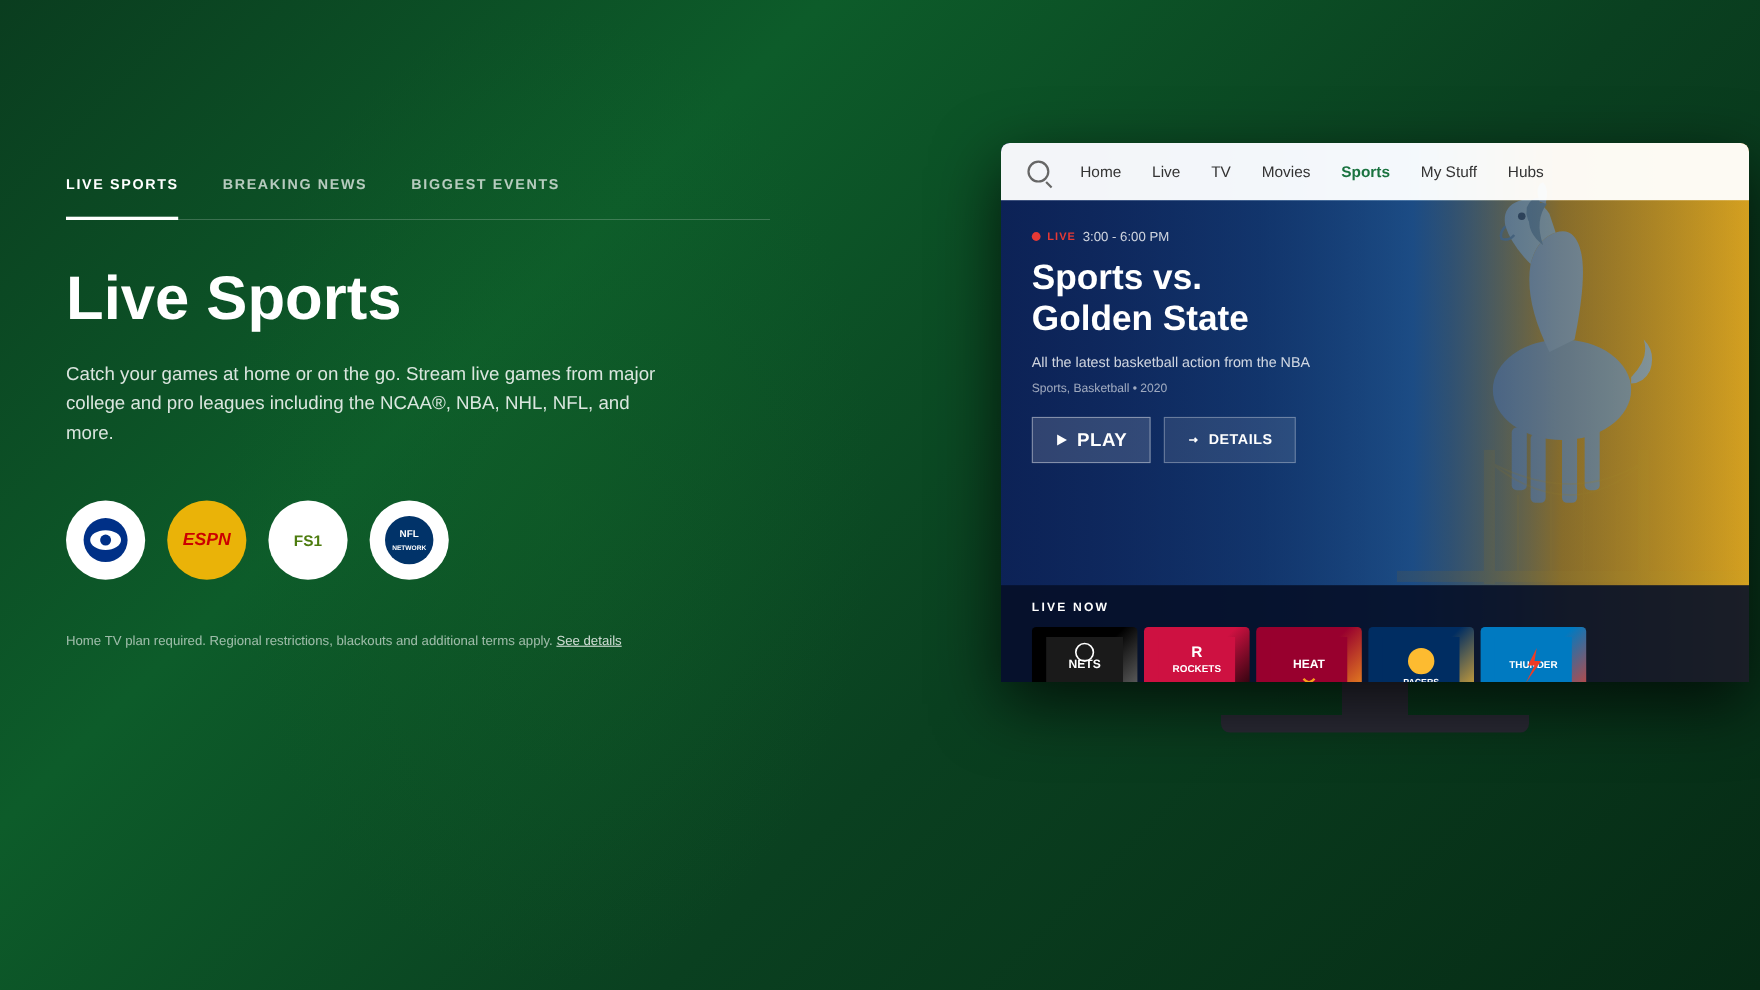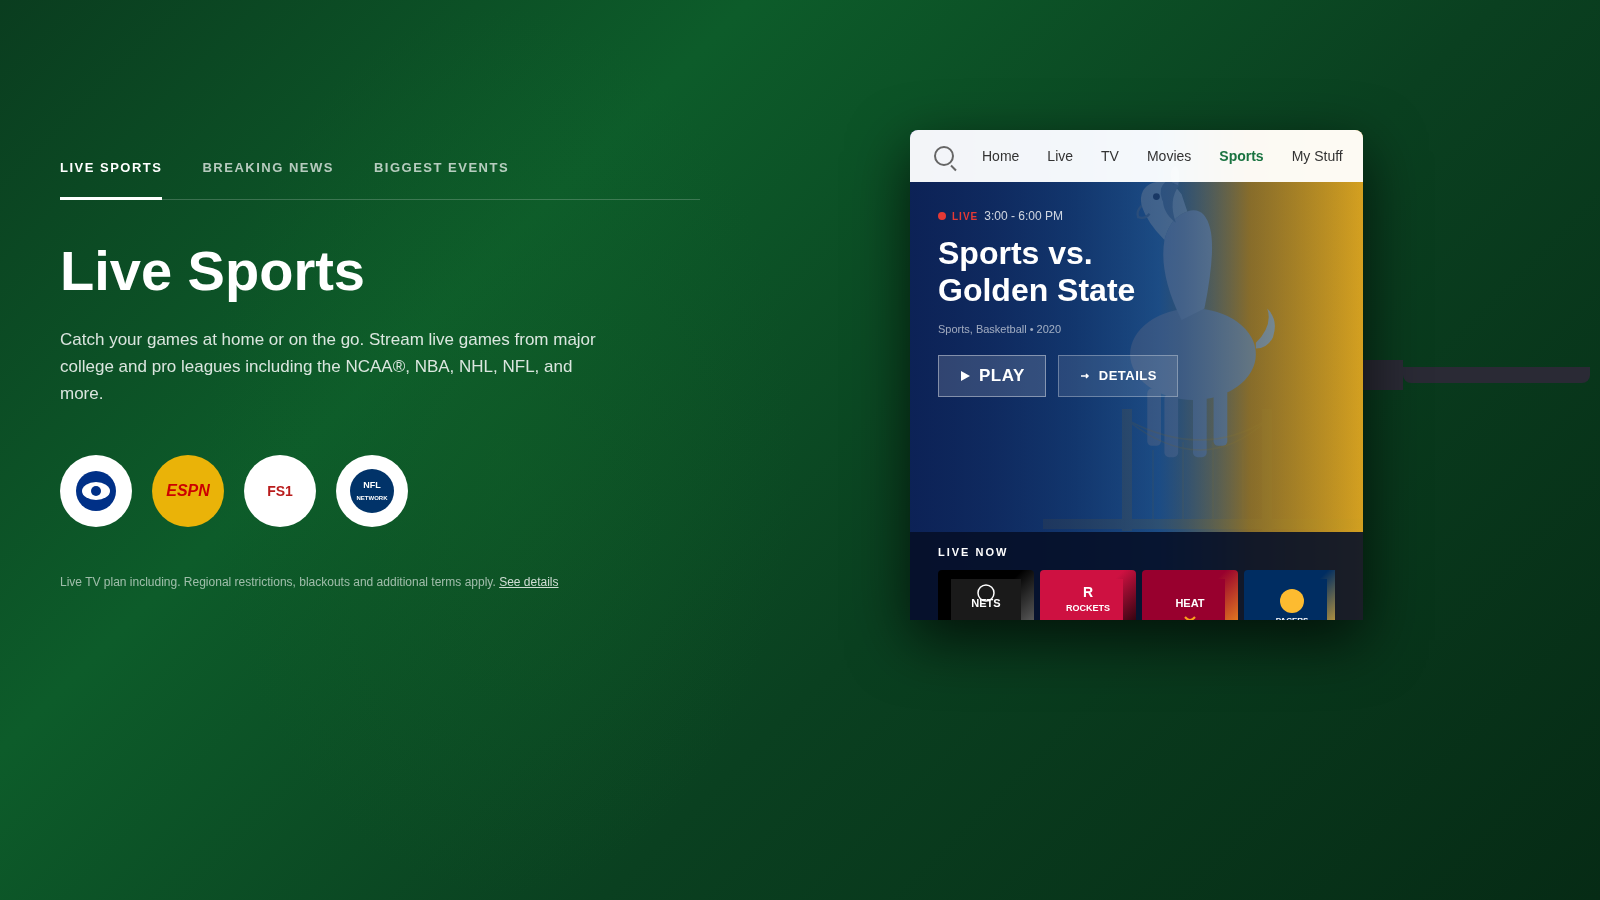--- a/index.html
+++ b/index.html
@@ -358,21 +358,21 @@
     .card-rockets { background: linear-gradient(135deg, #ce1141 50%, #000 100%); }
     .card-pacers { background: linear-gradient(135deg, #002d62 50%, #fdbb30 100%); }
     .card-heat { background: linear-gradient(135deg, #98002e 50%, #f9a01b 100%); }
     .card-grizzlies { background: linear-gradient(135deg, #5d76a9 50%, #12173f 100%); }
     .card-thunder { background: linear-gradient(135deg, #007ac1 50%, #ef3b24 100%); }
 
     
     .tv-stand {
       width: 680px;
       display: flex;
-      flex-direction: row;
+      flex-direction: column;
       align-items: center;
     }
     .tv-stand-neck {
       width: 60px;
       height: 30px;
       background: #2a2a35;
     }
     .tv-stand-base {
       width: 280px;
       height: 16px;
@@ -383,21 +383,21 @@
     
     .espn-logo {
       font-style: italic;
       font-weight: 900;
       font-size: 16px;
       color: #cc0000;
     }
     .fs1-logo {
       font-weight: 900;
       font-size: 14px;
-      color: #b91c1c;
+      color: #4d7c0f;
     }
     .cbs-logo {
       width: 40px;
       height: 40px;
       border-radius: 50%;
       background: #003087;
       display: flex;
       align-items: center;
       justify-content: center;
     }
@@ -456,21 +456,21 @@
     <div class="channel-logo nfl">
       <svg width="50" height="50" viewBox="0 0 50 50">
         <ellipse cx="25" cy="25" rx="22" ry="22" fill="#013369"></ellipse>
         <text x="25" y="22" text-anchor="middle" font-size="9" font-weight="900" fill="#fff" font-family="sans-serif">NFL</text>
         <text x="25" y="34" text-anchor="middle" font-size="6" font-weight="700" fill="#fff" font-family="sans-serif">NETWORK</text>
       </svg>
     </div>
   </div>
 
   <p class="disclaimer">
-    <span>Live TV plan including. Regional restrictions, blackouts and additional terms apply.</span>
+    <span>Home TV plan required. Regional restrictions, blackouts and additional terms apply.</span>
     <a>See details</a>
   </p>
 
 </div>
 
 <div class="tv-container">
   <div class="tv-stand">
     <div class="tv-screen">
 
       <div class="tv-hero-bg"></div>
@@ -534,20 +534,21 @@
       <div class="tv-content">
         <div class="live-badge">
           <span class="live-dot"></span>
           <span class="live-label">LIVE</span>
           <span class="live-time">3:00 - 6:00 PM</span>
         </div>
         <div class="tv-game-title">
           <span>Sports vs.</span><br>
           <span>Golden State</span>
         </div>
+        <div class="tv-game-desc">All the latest basketball action from the NBA</div>
         <div class="tv-game-meta">Sports, Basketball • 2020</div>
         <div class="tv-buttons">
           <button class="tv-btn-play">
             <svg width="12" height="12" viewBox="0 0 12 12" fill="white">
               <polygon points="2,1 11,6 2,11"></polygon>
             </svg>
             <span>PLAY</span>
           </button>
           <button class="tv-btn-details">
             <svg width="12" height="12" viewBox="0 0 12 12" fill="none" stroke="white" stroke-width="1.5">

